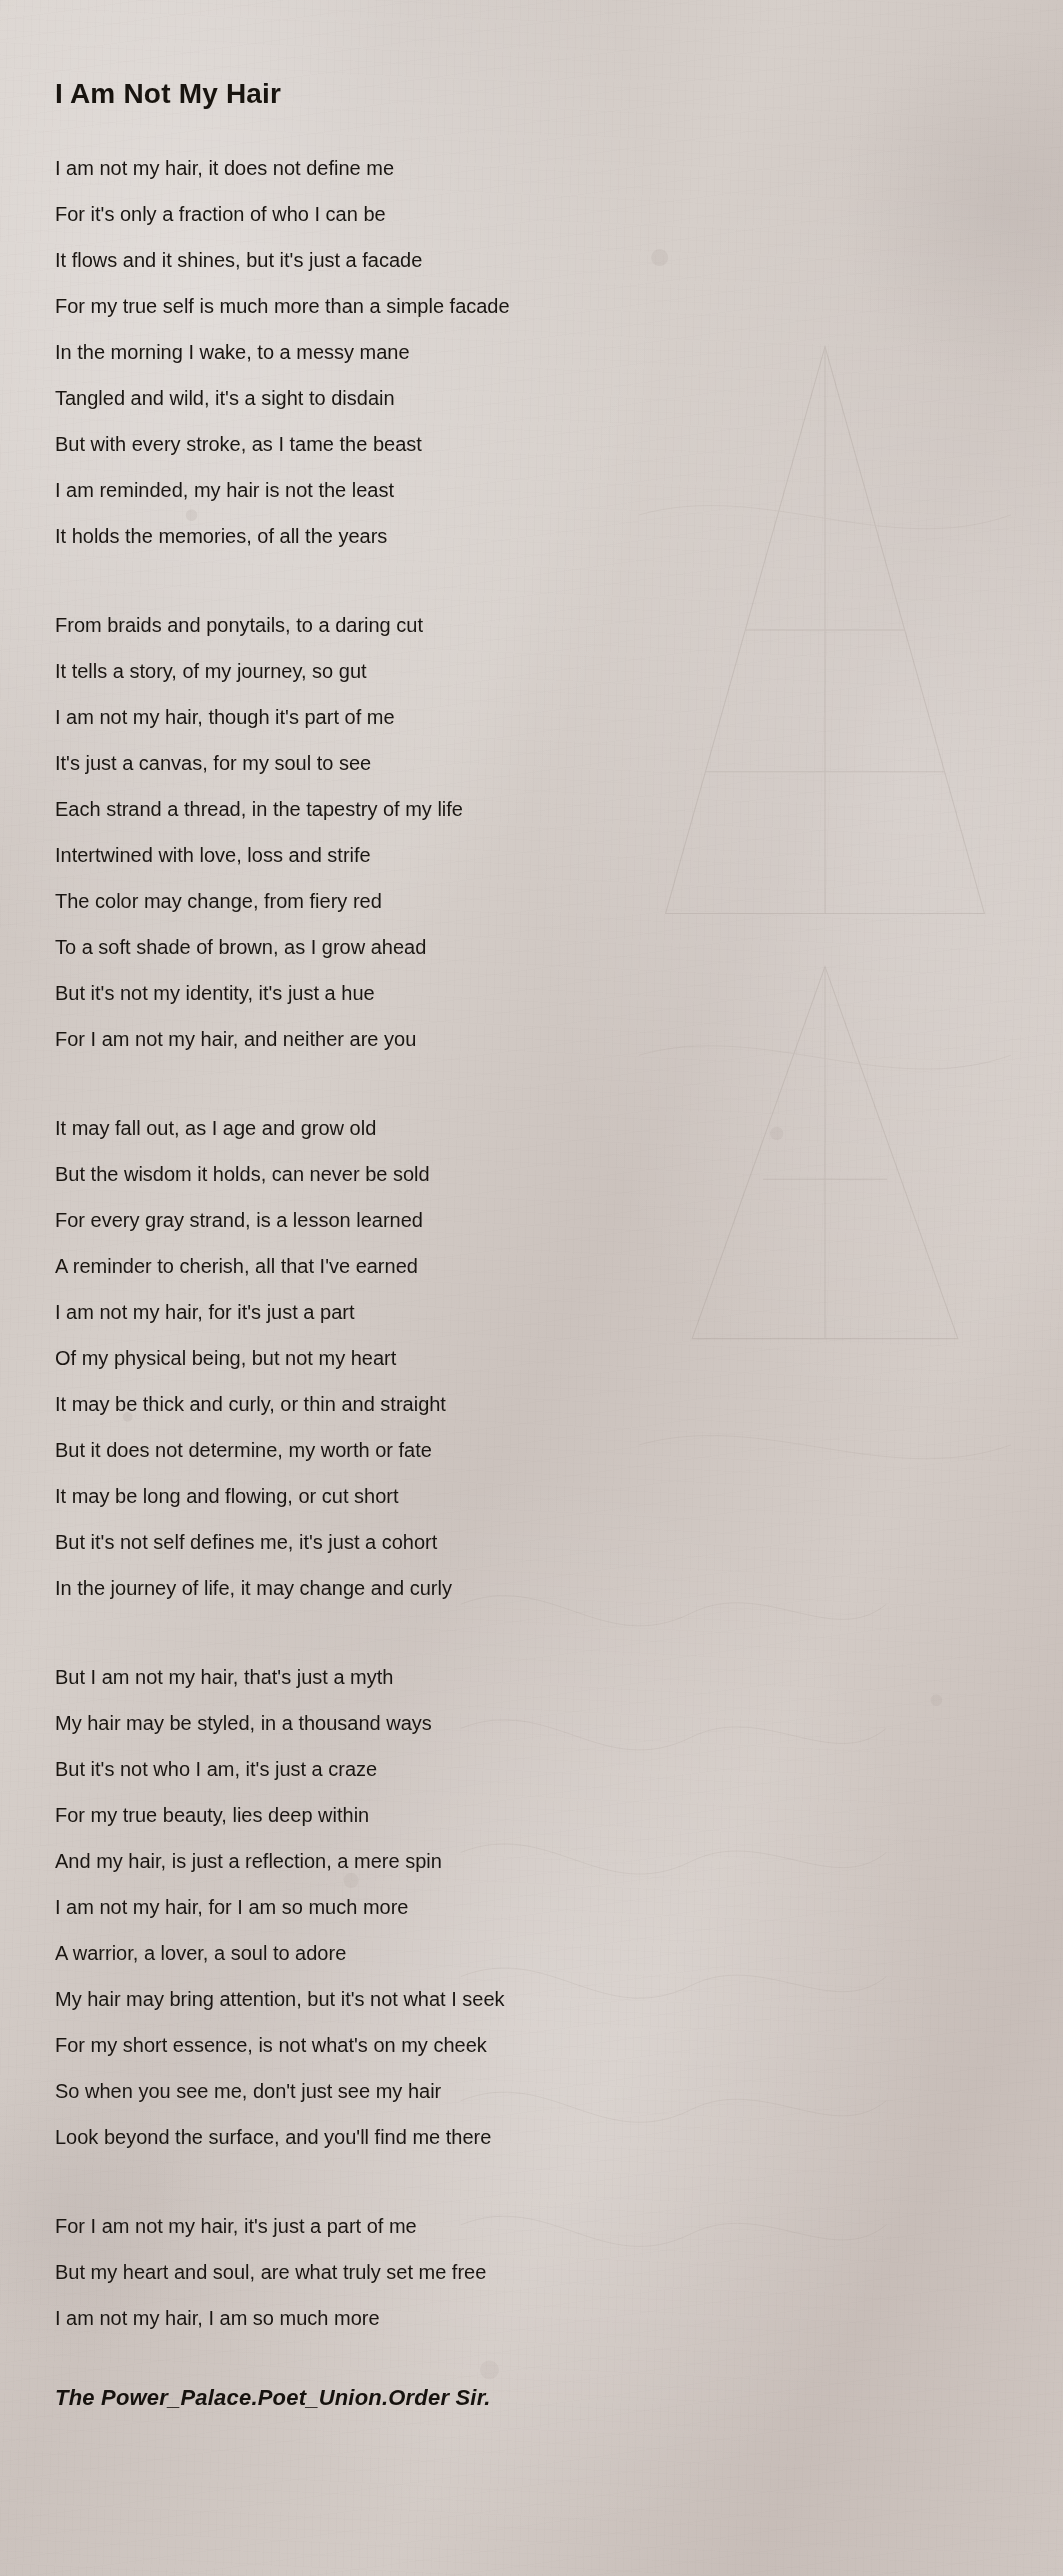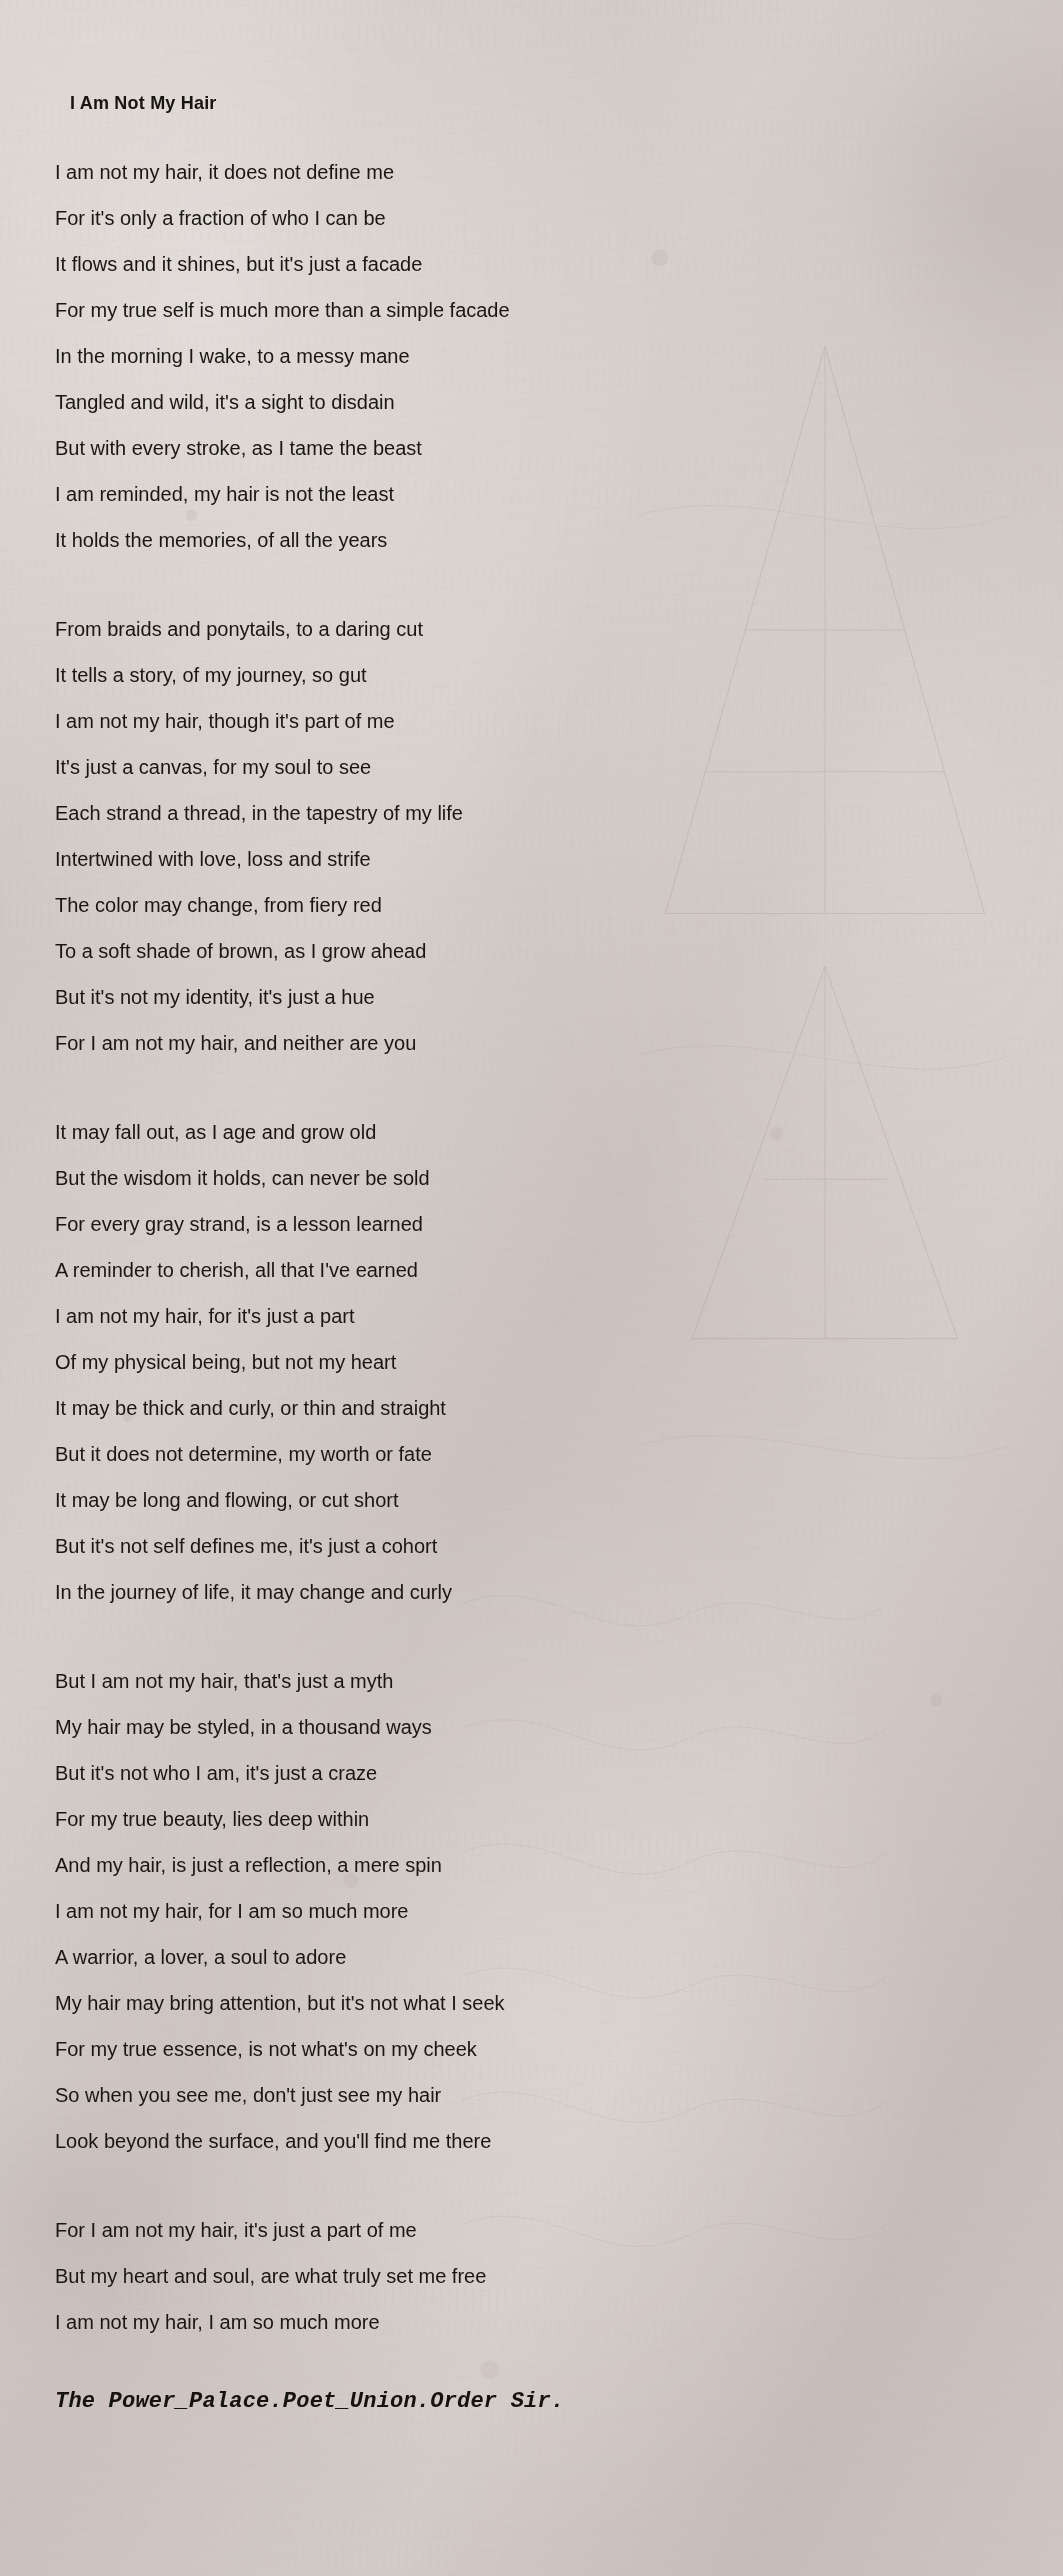--- a/index.html
+++ b/index.html
@@ -69,23 +69,23 @@
     height: 798px;
     pointer-events: none;
     opacity: 0.14;
   }
   .content {
     position: relative;
     padding: 0 55px;
     z-index: 3;
   }
   h1 {
-    margin: 15px;
+    margin: 0;
     padding: 78px 0 0 0;
-    font-size: 18px;
+    font-size: 28px;
     font-weight: bold;
     color: #18140f;
     letter-spacing: 0.2px;
   }
   .poem {
     margin-top: 35px;
   }
   .stanza {
     margin: 0 0 43px 0;
   }
@@ -96,21 +96,20 @@
     white-space: pre-wrap;
   }
   .signature {
     margin-top: 44px;
     padding-bottom: 44px;
     font-size: 22px;
     font-style: italic;
     font-weight: bold;
     color: #16120e;
     letter-spacing: 0.2px;
-    font-family: Liberation Mono, monospace;
   }
 </style>
 </head>
 <body>
 
 <div class="page">
   <div class="tex"></div>
   <div class="tex2"></div>
 
   <svg class="ghost-art" viewBox="0 0 420 1400" aria-hidden="true">
@@ -187,21 +186,21 @@
 
       <div class="stanza">
         <div class="line">But I am not my hair, that's just a myth</div>
         <div class="line">My hair may be styled, in a thousand ways</div>
         <div class="line">But it's not who I am, it's just a craze</div>
         <div class="line">For my true beauty, lies deep within</div>
         <div class="line">And my hair, is just a reflection, a mere spin</div>
         <div class="line">I am not my hair, for I am so much more</div>
         <div class="line">A warrior, a lover, a soul to adore</div>
         <div class="line">My hair may bring attention, but it's not what I seek</div>
-        <div class="line">For my true essence, is not what's on my cheek</div>
+        <div class="line">For my short essence, is not what's on my cheek</div>
         <div class="line">So when you see me, don't just see my hair</div>
         <div class="line">Look beyond the surface, and you'll find me there</div>
       </div>
 
       <div class="stanza">
         <div class="line">For I am not my hair, it's just a part of me</div>
         <div class="line">But my heart and soul, are what truly set me free</div>
         <div class="line">I am not my hair, I am so much more</div>
       </div>
 

